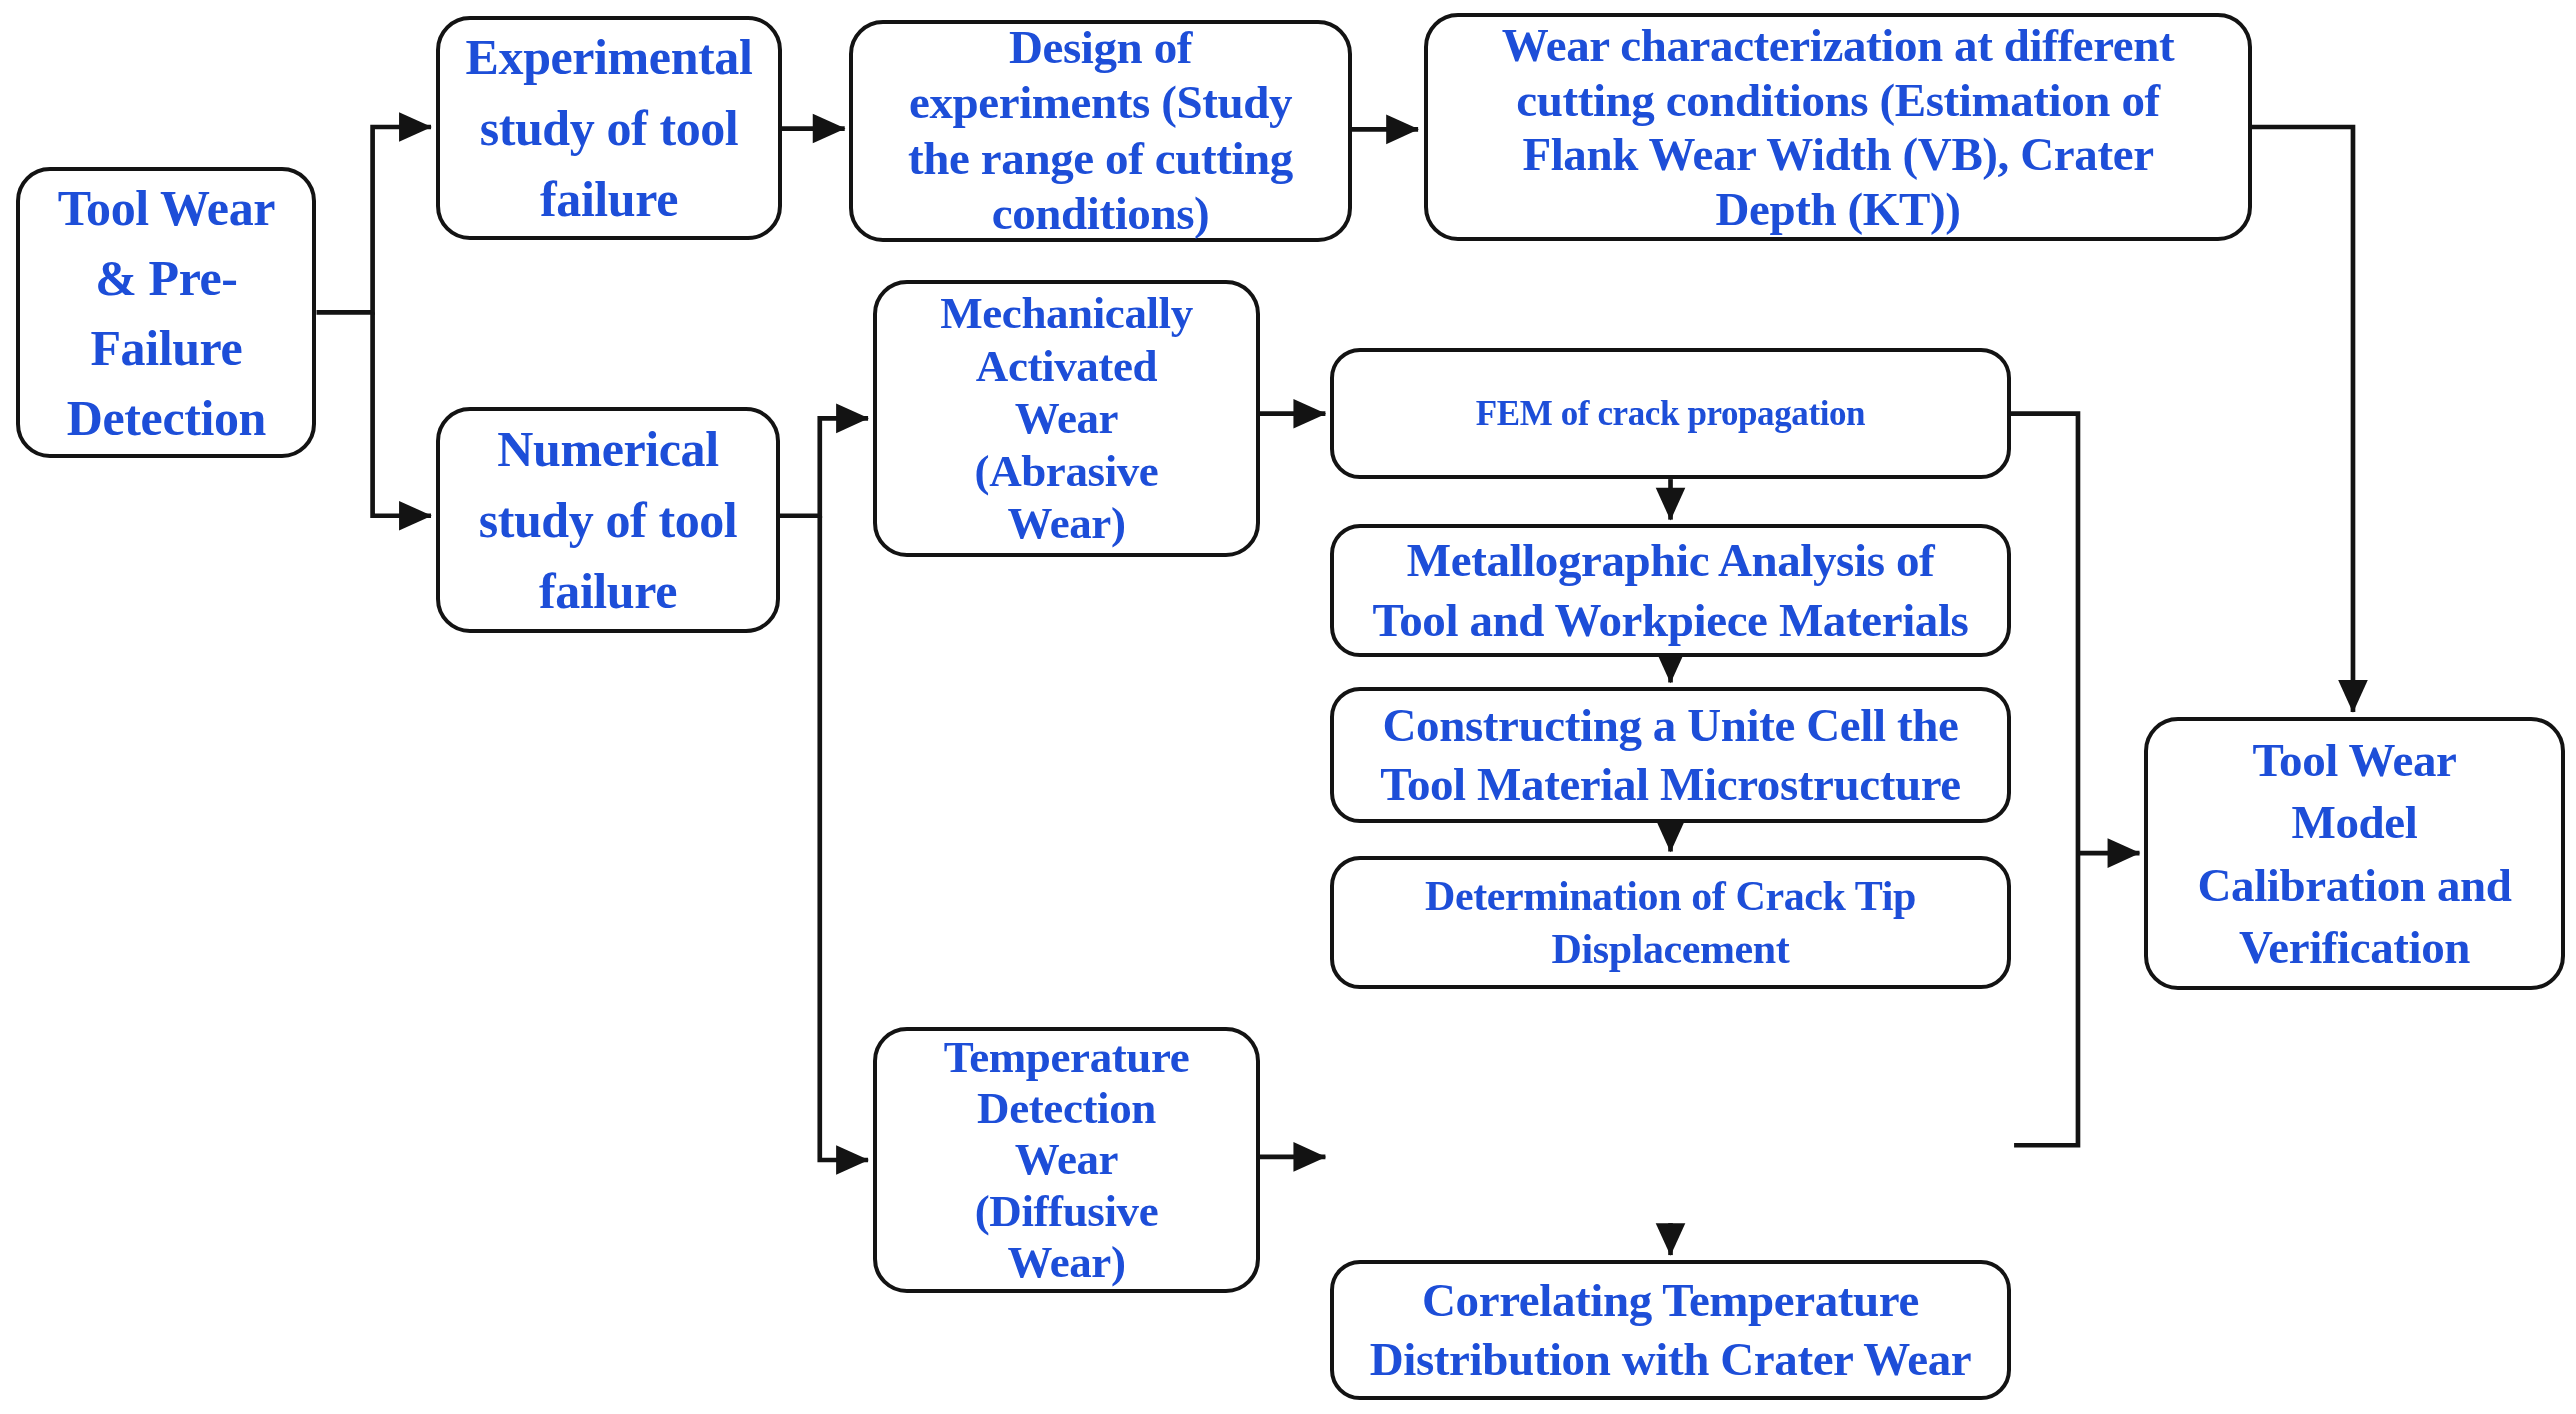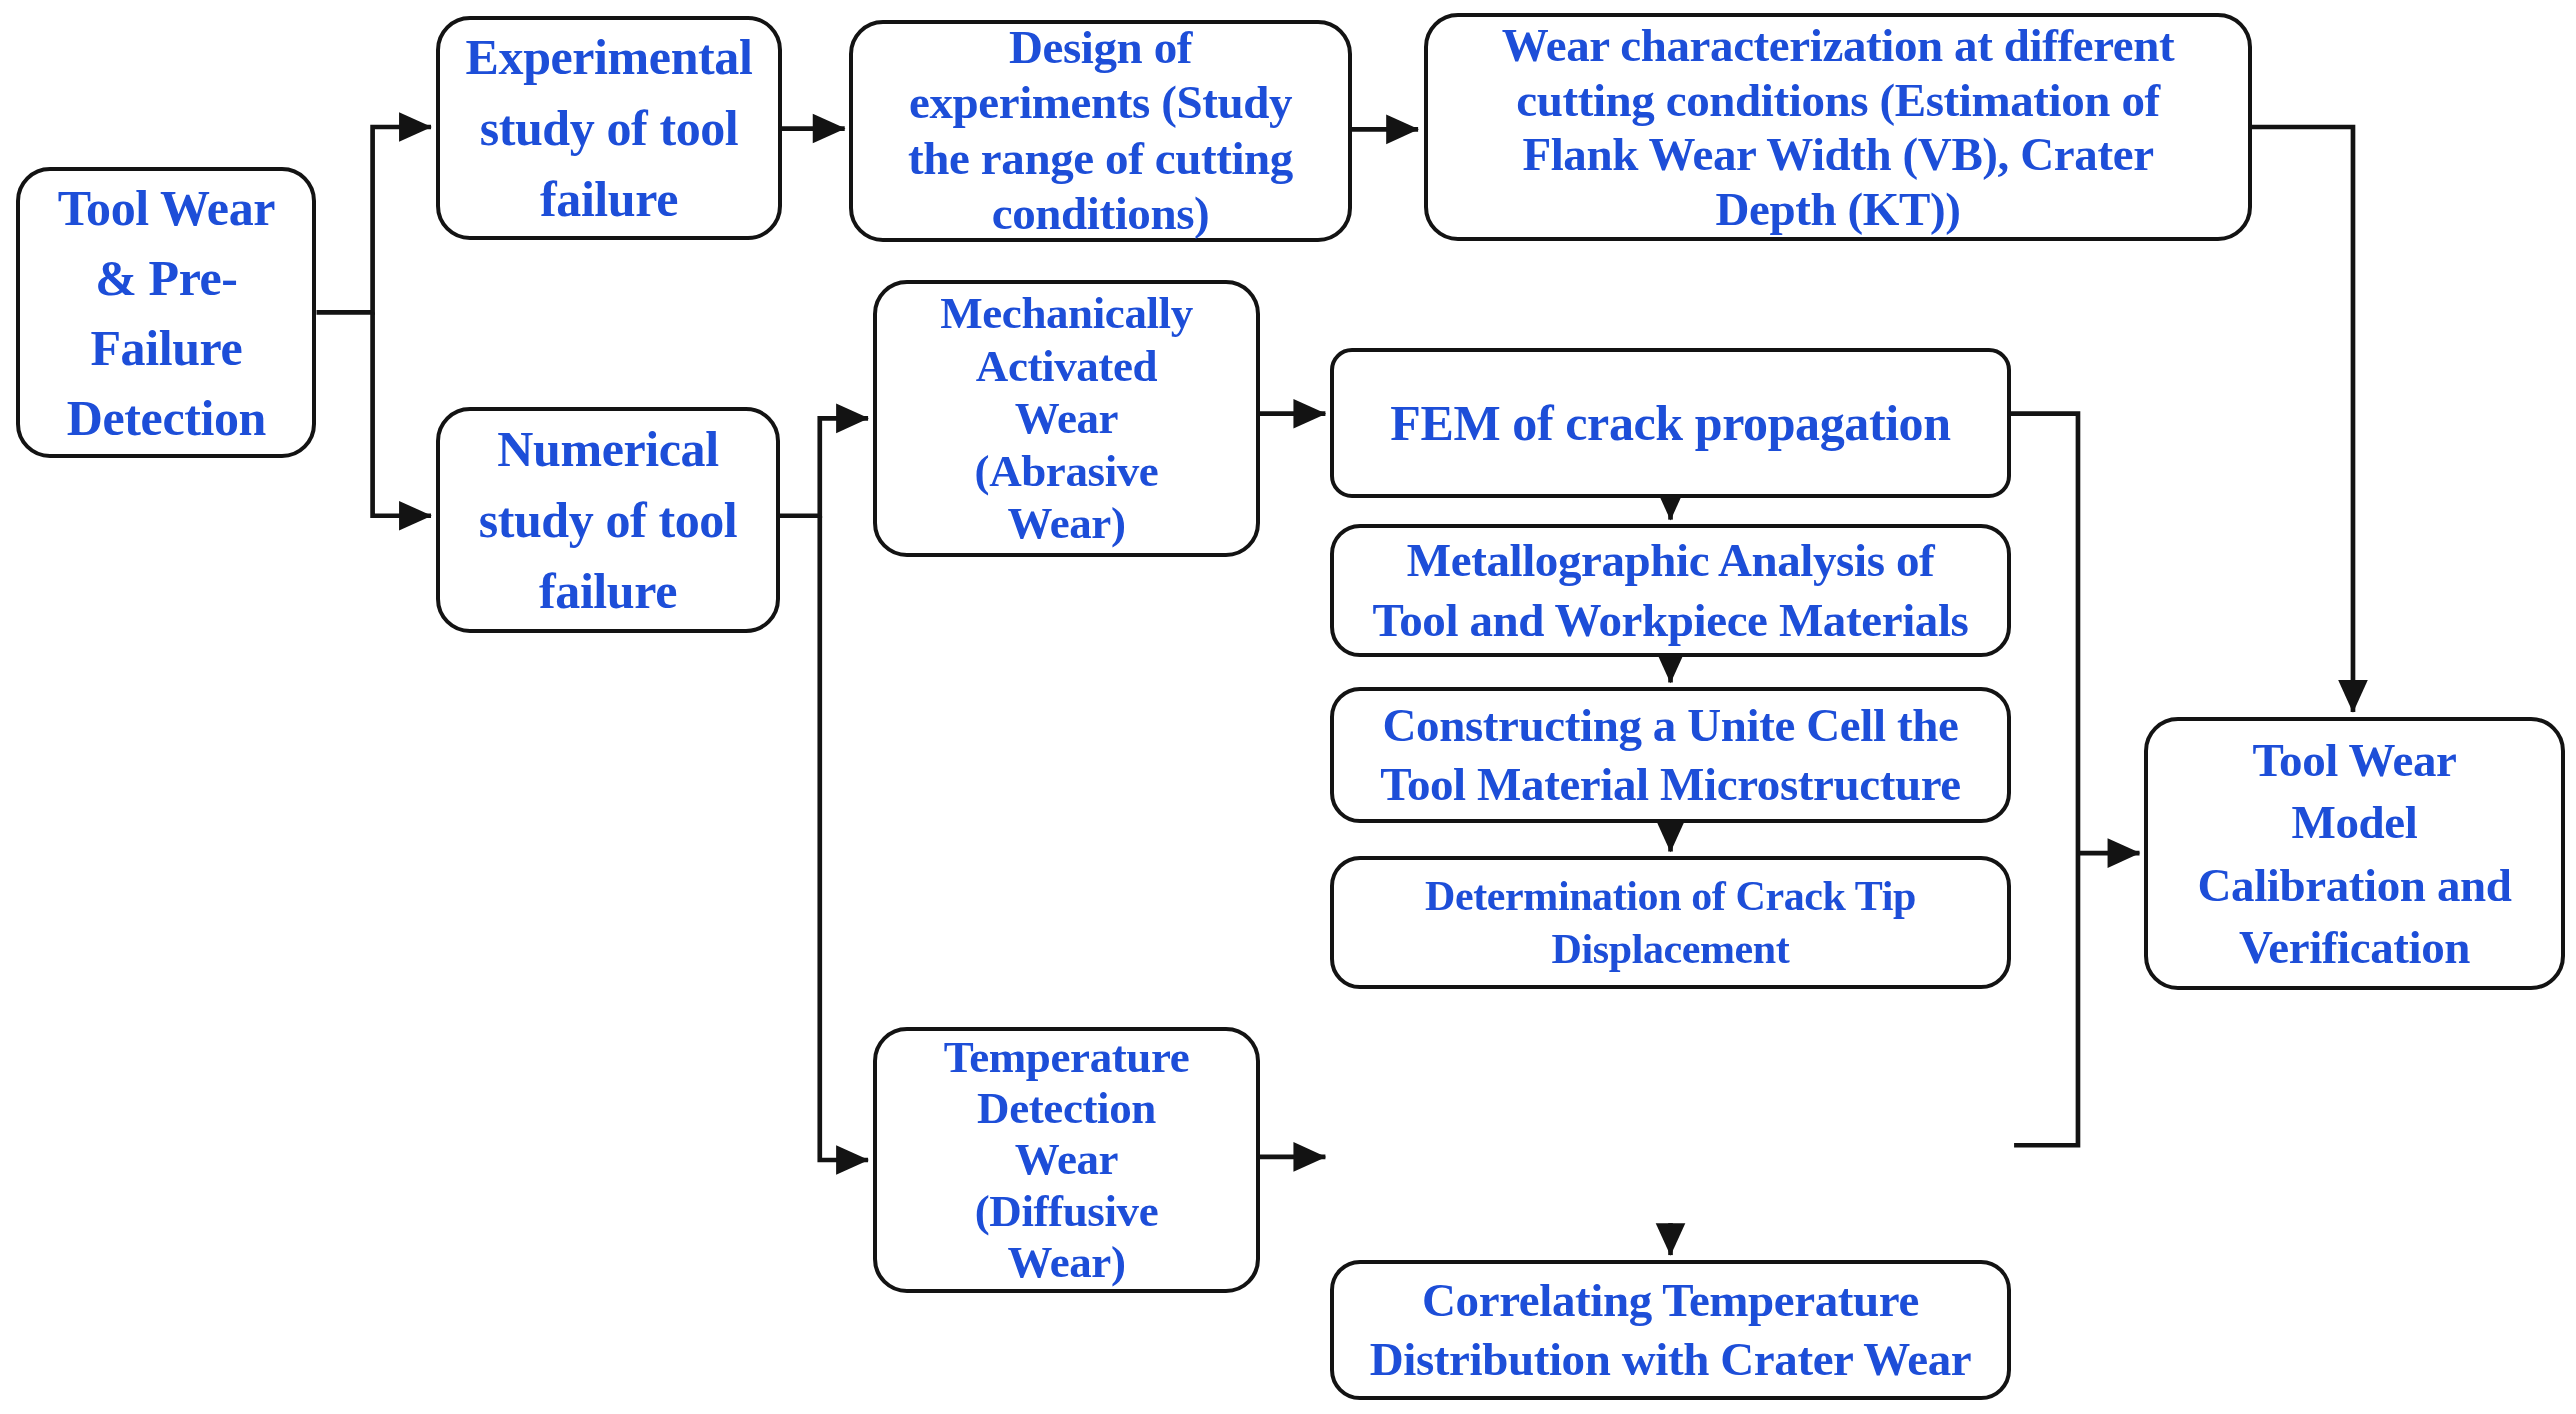--- a/index.html
+++ b/index.html
@@ -48,21 +48,21 @@
   }
   
   .mid { border-radius: 30px; }
 
   #n-tool-wear        { left: 16.4px;   top: 167px;  width: 300px;  height: 291px; font-size: 50px; line-height: 1.40; }
   #n-experimental     { left: 436px;  top: 16.4px;   width: 346px;  height: 224px; font-size: 50px; line-height: 1.42; }
   #n-design           { left: 849px; top: 19.5px;   width: 503px;  height: 222px; font-size: 47px; line-height: 1.18; }
   #n-wear-char        { left: 1424px; top: 13.2px;   width: 828px; height: 228px; font-size: 47px; line-height: 1.16; }
   #n-numerical        { left: 436px;  top: 407px;  width: 344px;  height: 226px; font-size: 50px; line-height: 1.42; }
   #n-mech-wear        { left: 873px; top: 280px;  width: 387px;  height: 277px; font-size: 45px; line-height: 1.17; }
-  #n-fem-crack        { left: 1330px; top: 348px;  width: 681px;  height: 150px; font-size: 50px; line-height: 1.2; border-radius: 22px;  }
+  #n-fem-crack        { left: 1330px; top: 348px;  width: 681px;  height: 131px; font-size: 35px; line-height: 1.2;  }
   #n-metallographic   { left: 1330px; top: 524px;  width: 681px;  height: 133px; font-size: 47px; line-height: 1.26; justify-content: center; }
   #n-constructing     { left: 1330px; top: 687px;  width: 681px;  height: 136px; font-size: 47px; line-height: 1.26; }
   #n-determination    { left: 1330px; top: 856px; width: 681px;  height: 133px; font-size: 42px; line-height: 1.26; }
   #n-temp-wear        { left: 873px; top: 1027px; width: 387px;  height: 266px; font-size: 45px; line-height: 1.14; }
   #n-fem-temp         { left: 1330px; top: 1091px; width: 681px;  height: 132px; font-size: 47px; line-height: 1.25; }
   #n-correlating      { left: 1330px; top: 1260px; width: 681px;  height: 140px; font-size: 47px; line-height: 1.26; }
   #n-tool-wear-model  { left: 2144px; top: 717px;  width: 421px;  height: 273px; font-size: 47px; line-height: 1.32; }
 </style>
 </head>
 <body>

